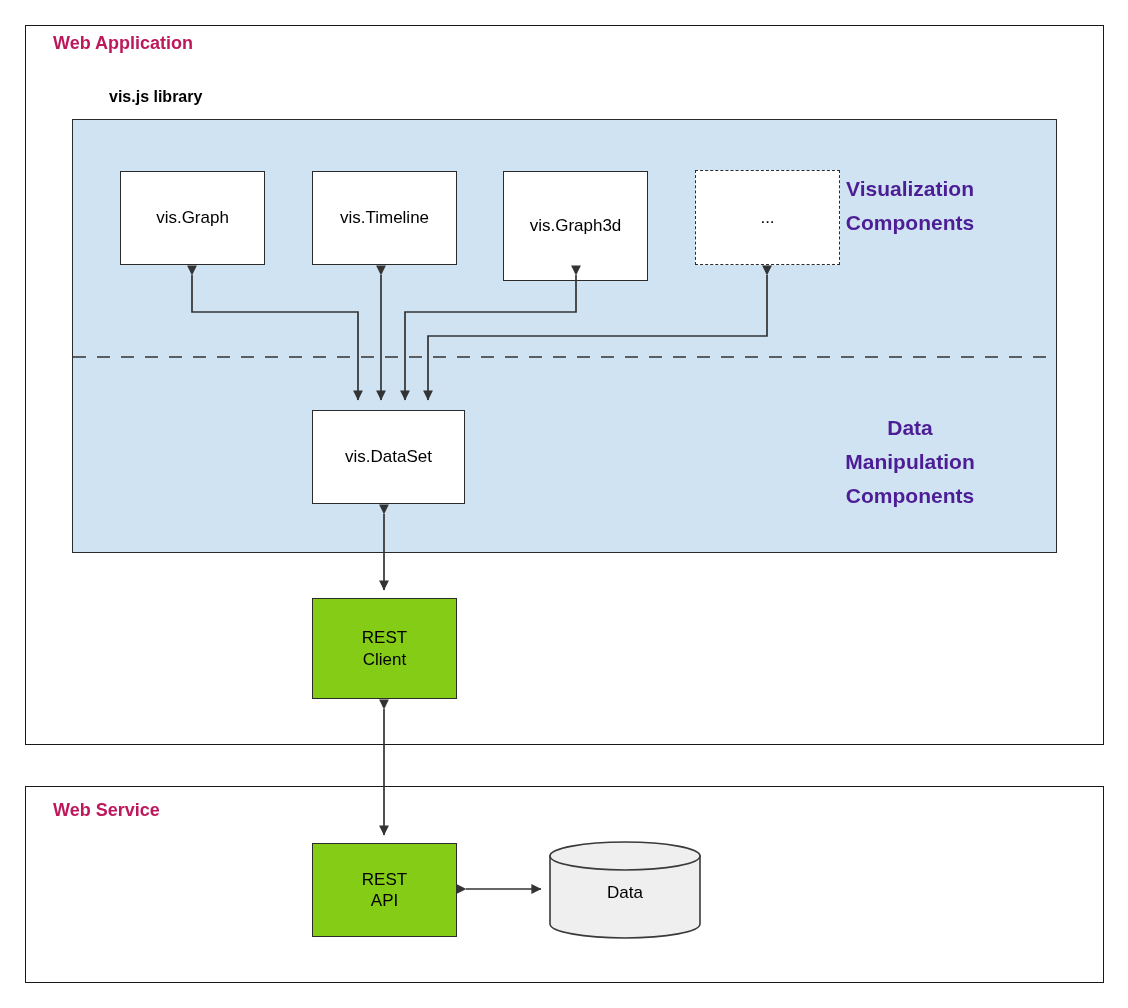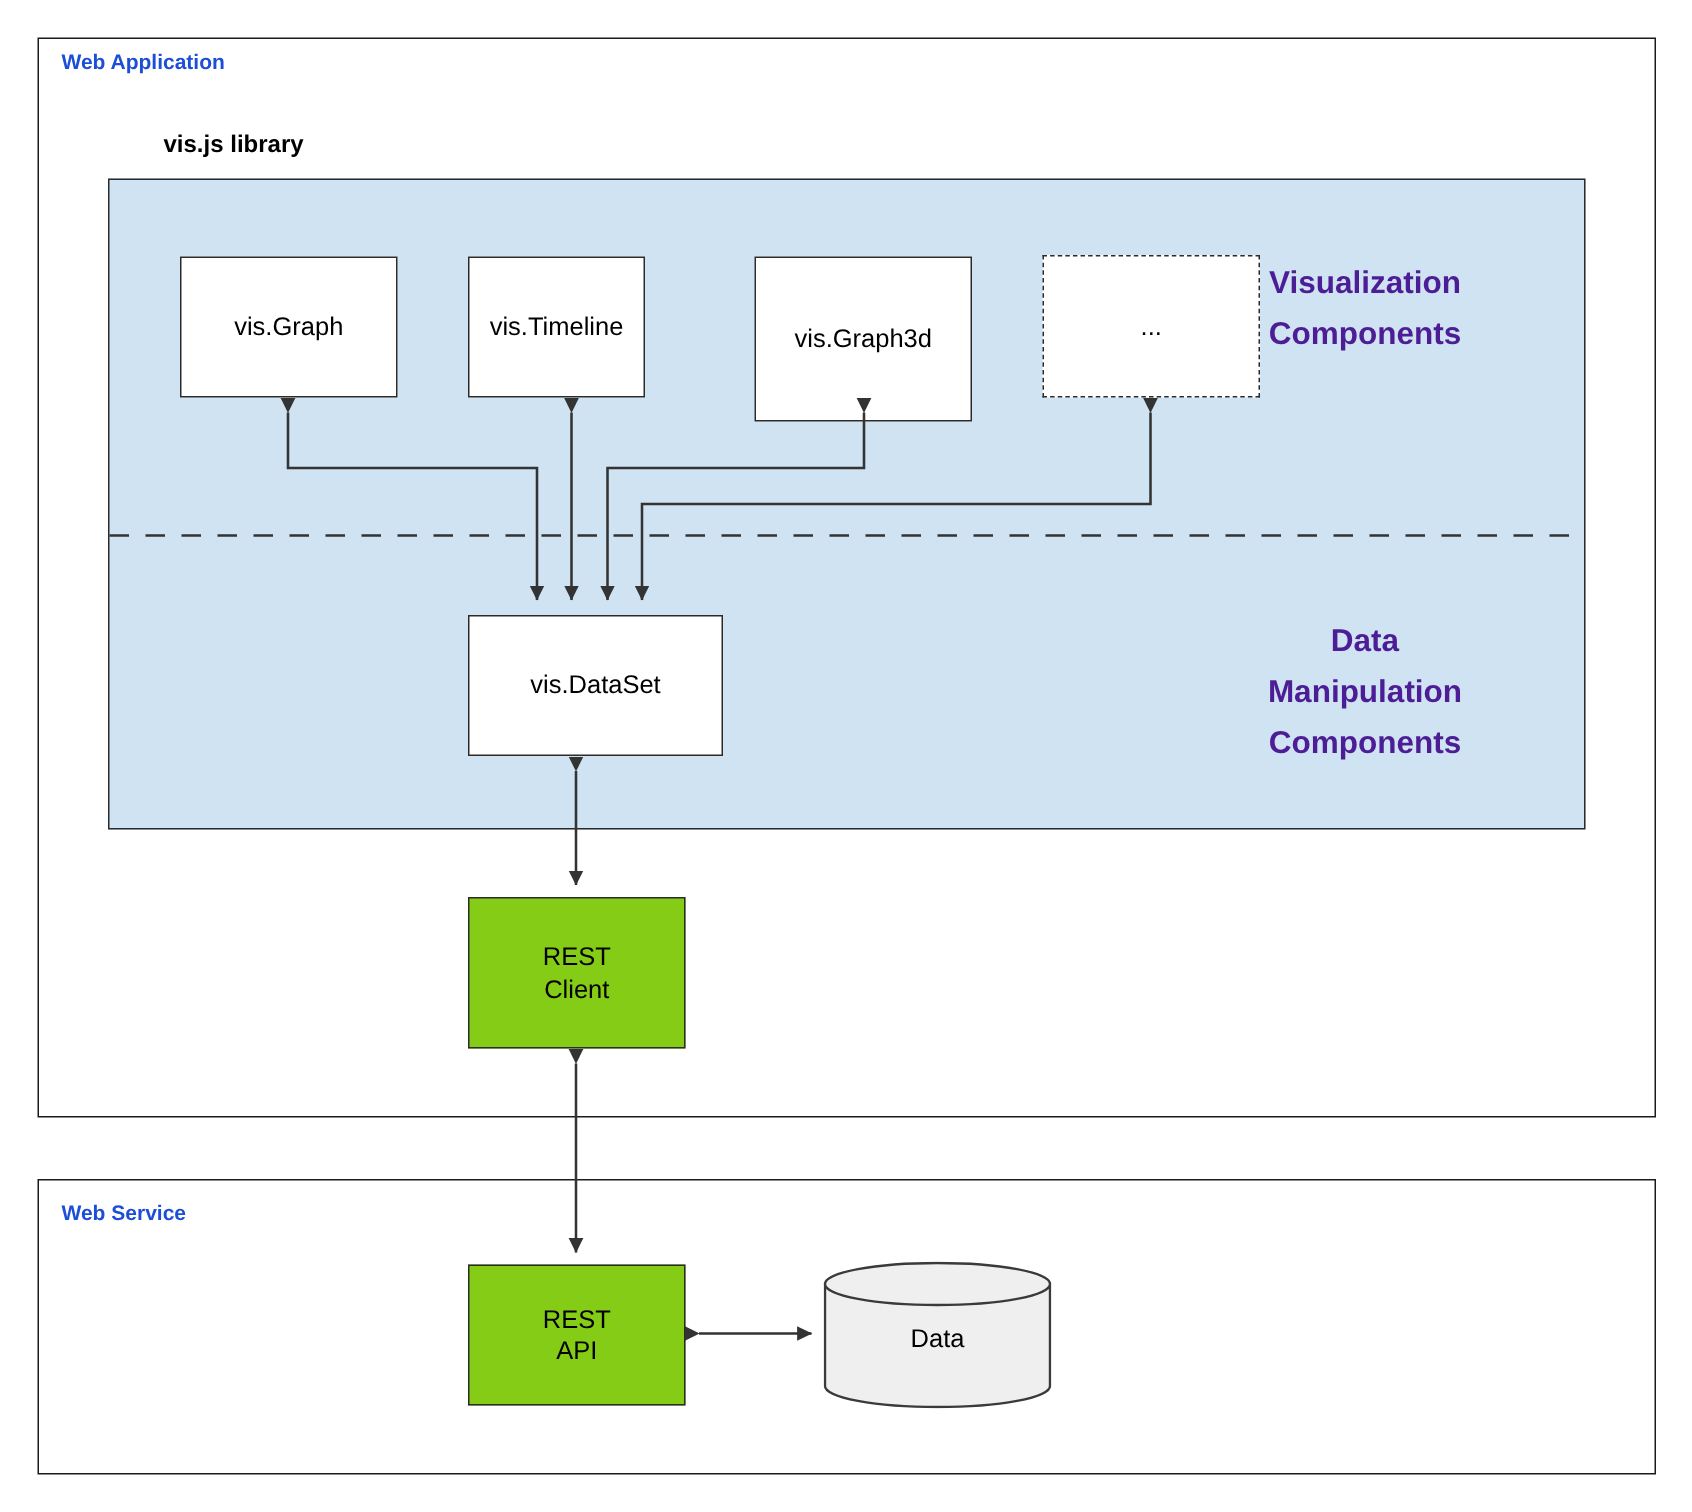--- a/index.html
+++ b/index.html
@@ -1,19 +1,19 @@
 <!DOCTYPE html>
 <html><head>
 <meta charset="utf-8">
 <style>
   html,body{margin:0;padding:0;background:#ffffff;}
   body{font-family:"Liberation Sans",sans-serif;}
   #stage{position:relative;width:1128px;height:1008px;background:#ffffff;overflow:hidden;}
   .container-box{position:absolute;border:1.6px solid #1a1a1a;background:#ffffff;box-sizing:border-box;}
-  .container-title{position:absolute;font-weight:bold;font-size:14px;color:#1d4ed8;white-space:nowrap;}
+  .container-title{position:absolute;font-weight:bold;font-size:18px;color:#be185d;white-space:nowrap;margin-left:12px;}
   .panel-title{position:absolute;font-weight:bold;font-size:16px;color:#000;white-space:nowrap;}
   .lib-panel{position:absolute;background:#cfe3f2;border:1px solid #2a2a2a;box-sizing:border-box;}
   .node{position:absolute;box-sizing:border-box;border:1.4px solid #2b2b2b;background:#ffffff;
         display:flex;align-items:center;justify-content:center;text-align:center;
         font-size:17px;color:#000;line-height:1.25;}
   .node.dashed{border:1.6px dashed #2b2b2b;}
   .node.grey{background:#84cc16;}
   .zone-label{position:absolute;font-weight:bold;font-size:21px;color:#4c1d95;text-align:center;line-height:1.62;}
   svg.edges{position:absolute;left:0;top:0;width:1128px;height:1008px;overflow:visible;pointer-events:none;}
   .cyl{position:absolute;}
@@ -34,25 +34,25 @@
     <div>Visualization</div>
     <div>Components</div>
   </div>
   <div class="zone-label" style="left:800px;top:411px;width:220px;">
     <div>Data</div>
     <div>Manipulation</div>
     <div>Components</div>
   </div>
 
   <div class="node" style="left:120px;top:171px;width:145px;height:94px;">vis.Graph</div>
-  <div class="node" style="left:312px;top:171px;width:118px;height:94px;">vis.Timeline</div>
+  <div class="node" style="left:312px;top:171px;width:145px;height:94px;">vis.Timeline</div>
   <div class="node" style="left:503px;top:171px;width:145px;height:110px;">vis.Graph3d</div>
   <div class="node dashed" style="left:695px;top:170px;width:145px;height:95px;">...</div>
 
-  <div class="node" style="left:312px;top:410px;width:170px;height:94px;">vis.DataSet</div>
+  <div class="node" style="left:312px;top:410px;width:153px;height:94px;">vis.DataSet</div>
 
   <div class="node grey" style="left:312px;top:598px;width:145px;height:101px;flex-direction:column;">
     <div>REST</div>
     <div>Client</div>
   </div>
 
   <div class="container-box" style="left:25px;top:786px;width:1079px;height:197px;"></div>
   <div class="container-title" style="left:41px;top:800px;">Web Service</div>
 
   <div class="node grey" style="left:312px;top:843px;width:145px;height:94px;flex-direction:column;">

